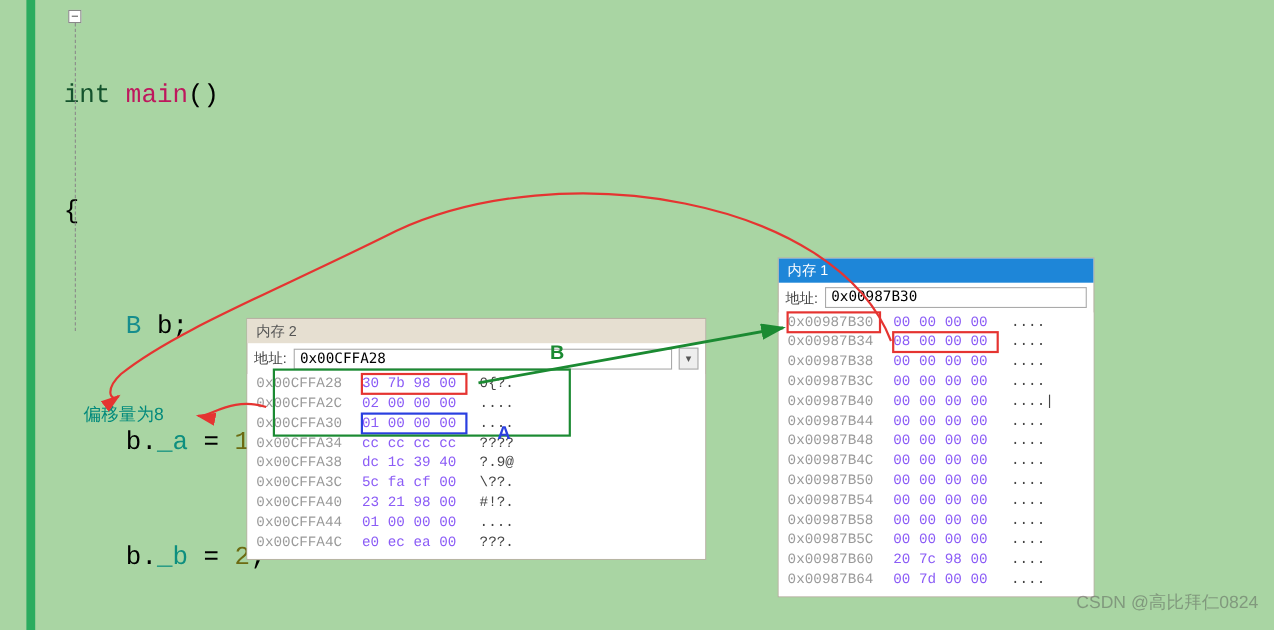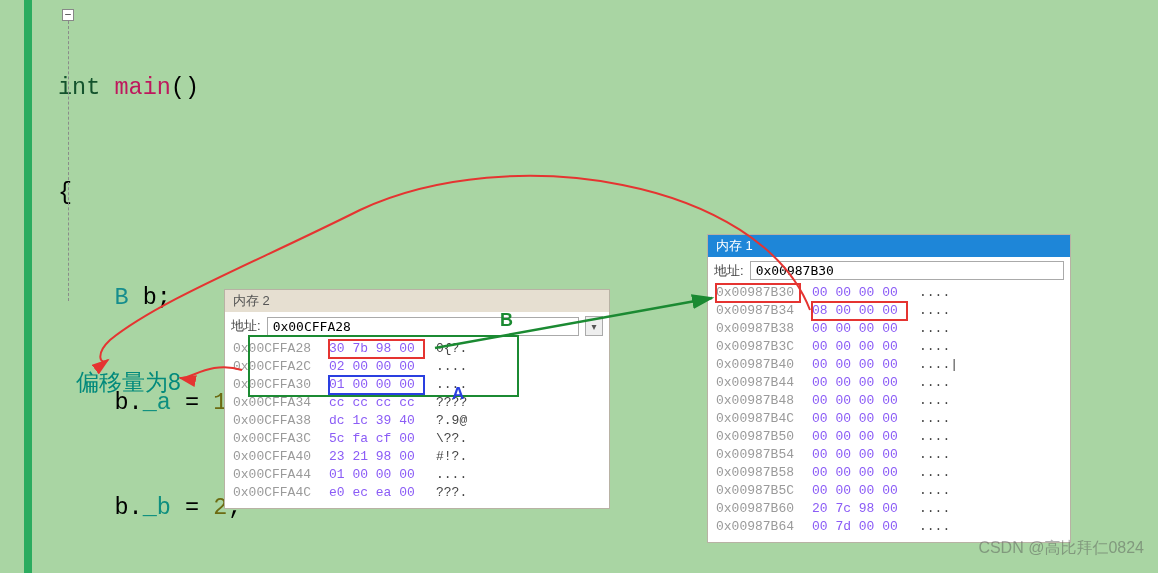--- a/index.html
+++ b/index.html
@@ -57,21 +57,21 @@
 .dd-btn {
   width: 18px; height: 20px; border: 1px solid #aaa; background: #eee;
   font-size: 10px; color: #555;
 }
 .red-box { outline: 2px solid #e53431; outline-offset: -1px; }
 .green-box { position: absolute; border: 2px solid #1b8a32; pointer-events: none; }
 .blue-box { outline: 2px solid #2a3fe0; outline-offset: -1px; }
 .annot { position: absolute; font-family: "Microsoft YaHei", sans-serif; }
 .annot-B { color: #1b8a32; font-size: 18px; font-weight: bold; }
 .annot-A { color: #2a3fe0; font-size: 17px; font-weight: bold; }
-.annot-offset { color: #038a7c; font-size: 23px; text-align: center; }
+.annot-offset { color: #038a7c; font-size: 16px; text-align: center; }
 .watermark {
   position: absolute; right: 14px; bottom: 14px;
   color: rgba(80,80,80,0.45); font: 16px "Microsoft YaHei", sans-serif;
 }
 svg.overlay {
   position: absolute; left: 0; top: 0; width: 1158px; height: 573px;
   pointer-events: none;
 }
 </style>
 </head>
@@ -86,21 +86,21 @@
     <div><span class="kw-blue">int</span> <span class="func-brown">main</span><span>()</span></div>
     <div>{</div>
     <div>    <span class="type-teal">B</span><span> b;</span></div>
     <div>    <span>b.</span><span class="mem-teal">_a</span><span> = </span><span class="num-olive">1</span><span>;</span></div>
     <div>    <span>b.</span><span class="mem-teal">_b</span><span> = </span><span class="num-olive">2</span><span>;</span></div>
     
     
   </div>
 </div>
 
-<div class="mem-window" style="left:225px; top:290px; width:384px;">
+<div class="mem-window" style="left:225px; top:290px; width:416px;">
   <div class="mem-title-gray">内存 2</div>
   <div class="mem-addr-bar">
     <label>地址:</label>
     <input class="mem-addr-input" value="0x00CFFA28" style="">
     <button class="dd-btn">▾</button>
   </div>
   <div class="mem-rows">
     <div class="mem-row">
       <span class="addr">0x00CFFA28</span>
       <span class="hex red-box">30 7b 98 00</span>
@@ -146,21 +146,21 @@
       <span class="hex">e0 ec ea 00</span>
       <span class="asc">???.</span>
     </div>
   </div>
 </div>
 <div class="green-box" style="left:248px; top:335px; width:271px; height:62px;"></div>
 <div class="annot annot-B" style="left:500px; top:310px;">B</div>
 <div class="annot annot-A" style="left:452px; top:384px;">A</div>
 <div class="annot annot-offset" style="left:76px; top:367px;">偏移量为8</div>
 
-<div class="mem-window" style="left:708px; top:235px; width:362px;">
+<div class="mem-window" style="left:708px; top:235px; width:286px;">
   <div class="mem-title">内存 1</div>
   <div class="mem-addr-bar">
     <label>地址:</label>
     <input class="mem-addr-input" value="0x00987B30" style="">
   </div>
   <div class="mem-rows">
     <div class="mem-row">
       <span class="addr red-box">0x00987B30</span>
       <span class="hex">00 00 00 00</span>
       <span class="asc">....</span>

